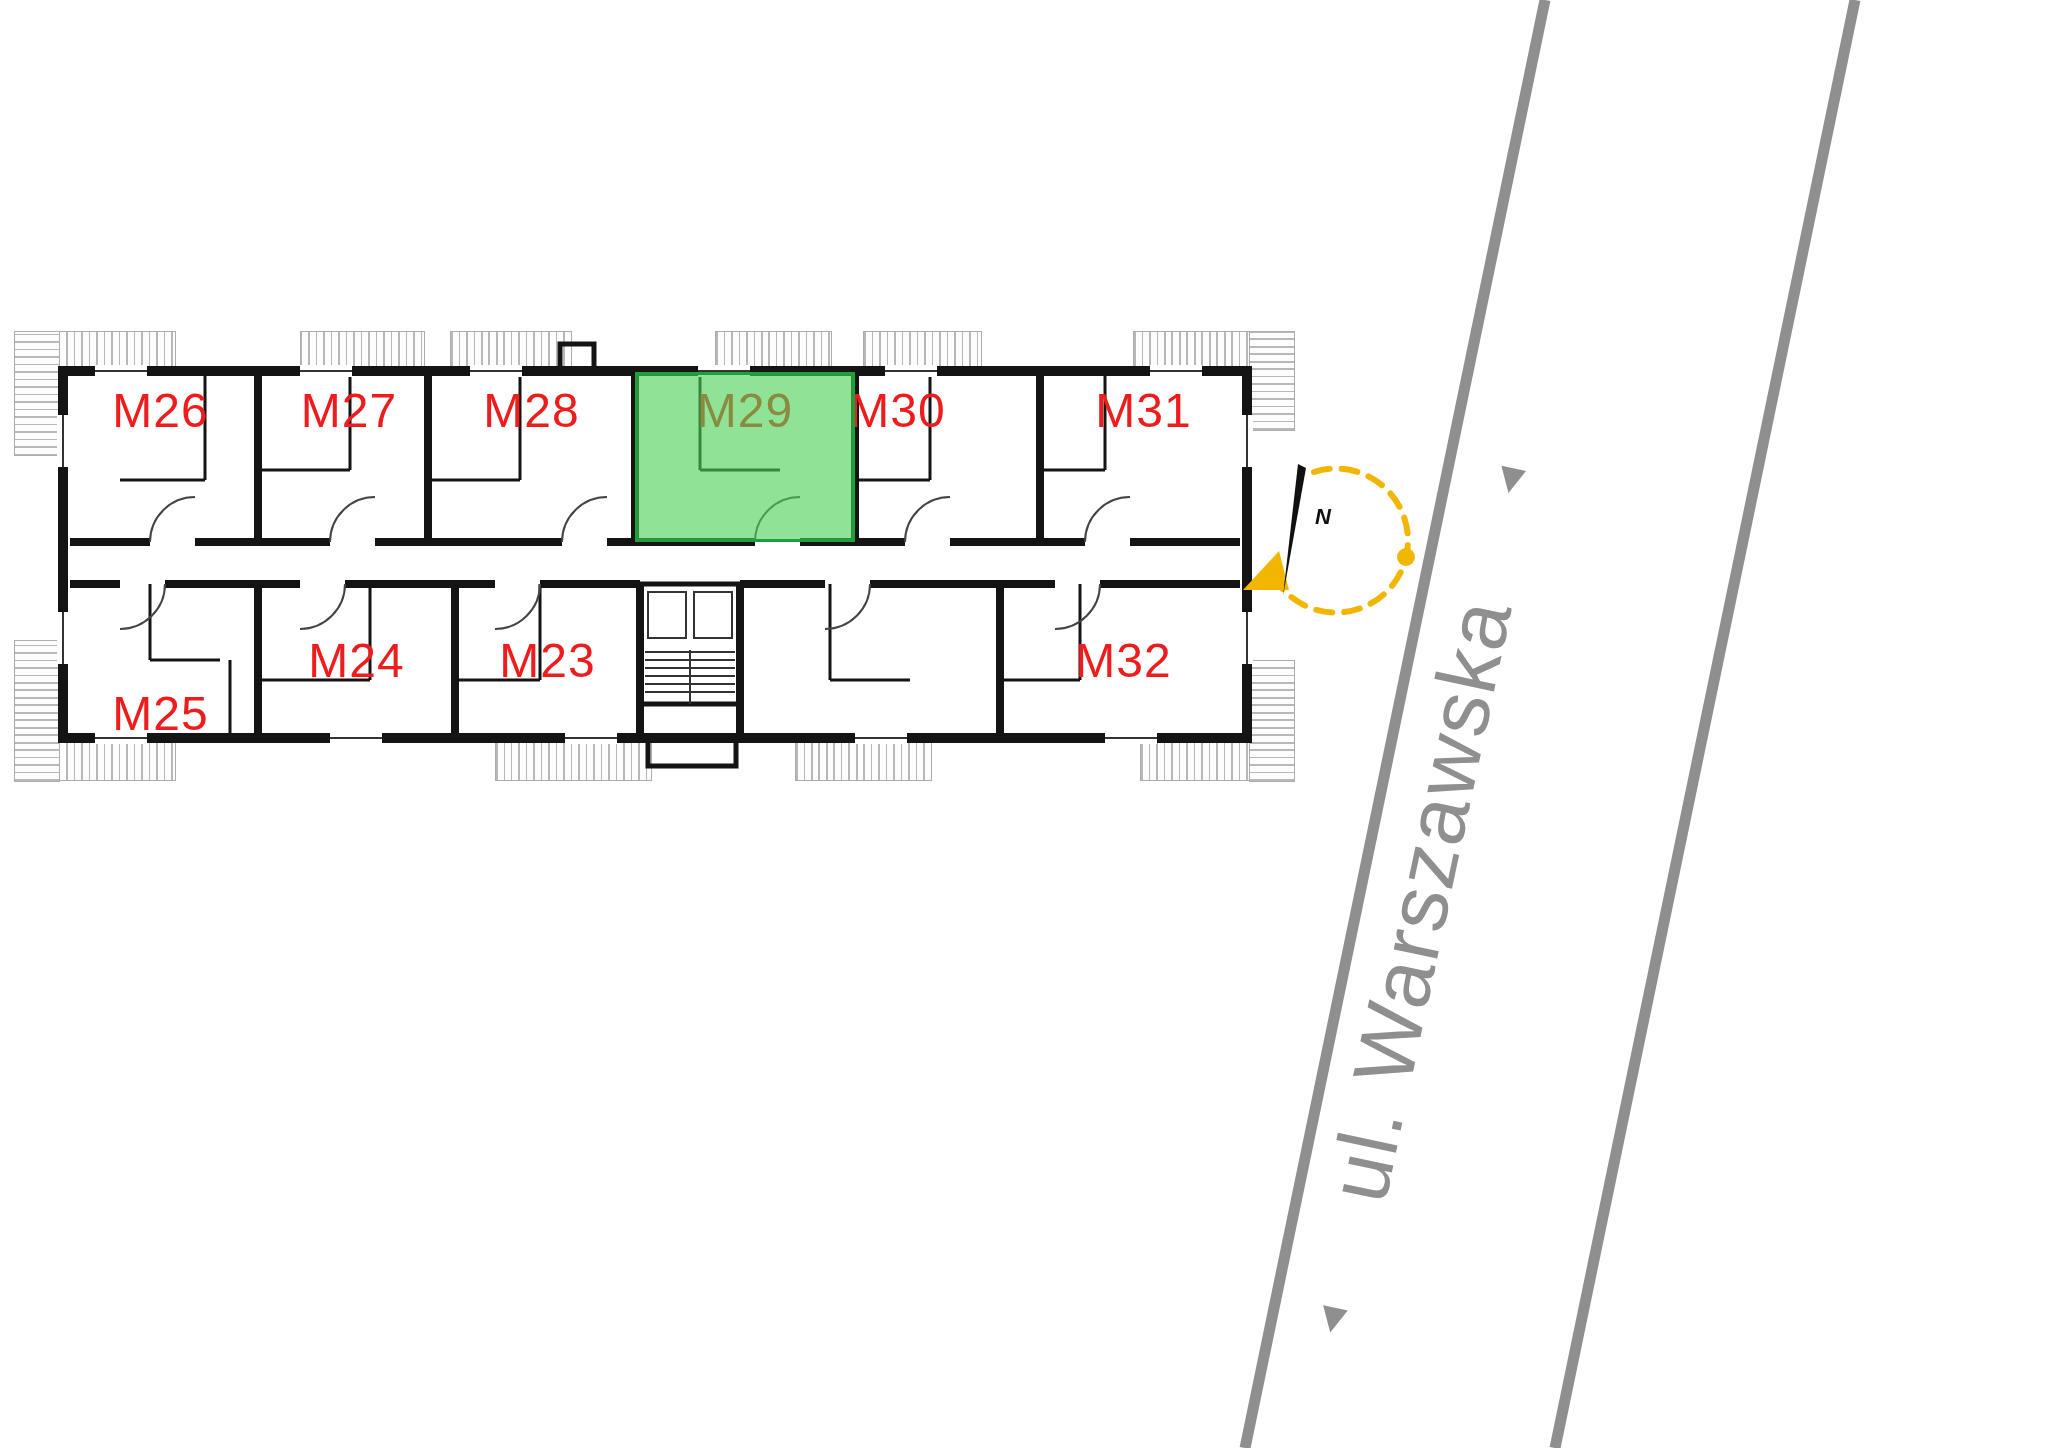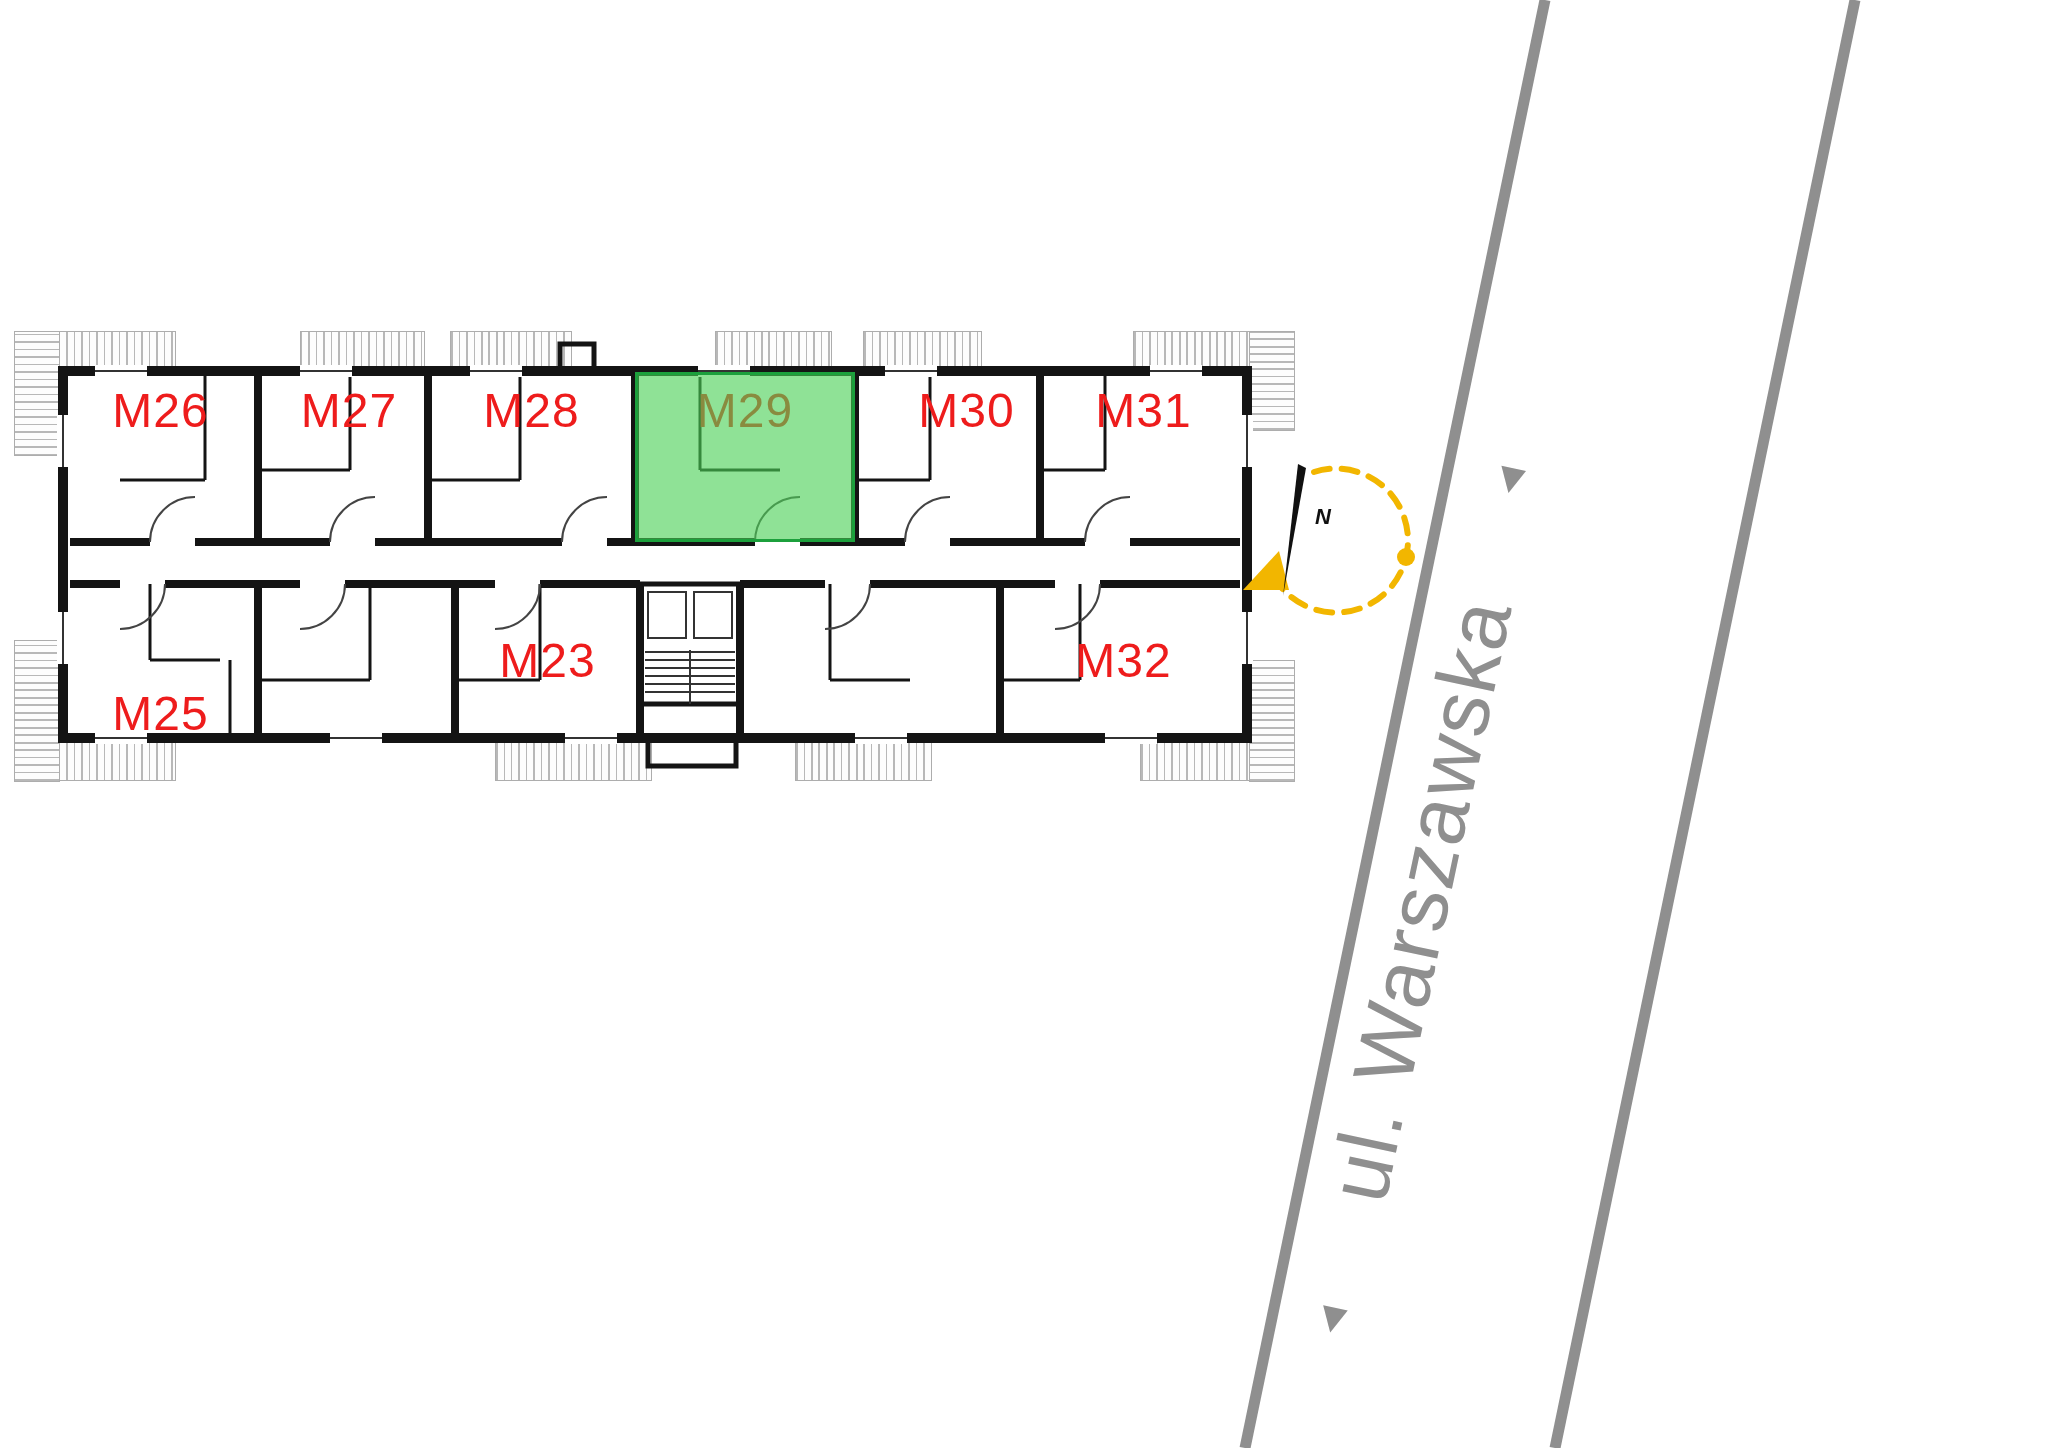--- a/index.html
+++ b/index.html
@@ -195,28 +195,31 @@
   </div>
   <div class="unit unit-top" style="left:264px;top:371px;width:170px;height:171px;text-align:center;">
     <span class="label">M27</span>
   </div>
   <div class="unit unit-top" style="left:428px;top:371px;width:207px;height:171px;">
     <span class="label">M28</span>
   </div>
   <div class="unit unit-top" style="left:635px;top:371px;width:220px;height:171px;">
     <span class="label">M29</span>
   </div>
-  <div class="unit unit-top" style="left:874px;top:371px;width:185px;height:171px;text-align:center;">
+  <div class="unit unit-top" style="left:805px;top:371px;width:185px;height:171px;text-align:center;">
     <span class="label">M30</span>
   </div>
   <div class="unit unit-top" style="left:1040px;top:371px;width:207px;height:171px;text-align:right;">
     <span class="label">M31</span>
   </div>
   <div class="unit unit-bottom" style="left:63px;top:584px;width:195px;height:154px;align-items:flex-end;">
     <span class="label">M25</span>
+  </div>
+  <div class="unit unit-bottom" style="left:258px;top:584px;width:197px;height:154px;">
+    <span class="label">M24</span>
   </div>
   <div class="unit unit-bottom" style="left:455px;top:584px;width:185px;height:154px;">
     <span class="label">M23</span>
   </div>
   <div class="unit unit-bottom" style="left:1000px;top:584px;width:247px;height:154px;">
     <span class="label">M32</span>
   </div>
 
   <div class="green-overlay"></div>
 

